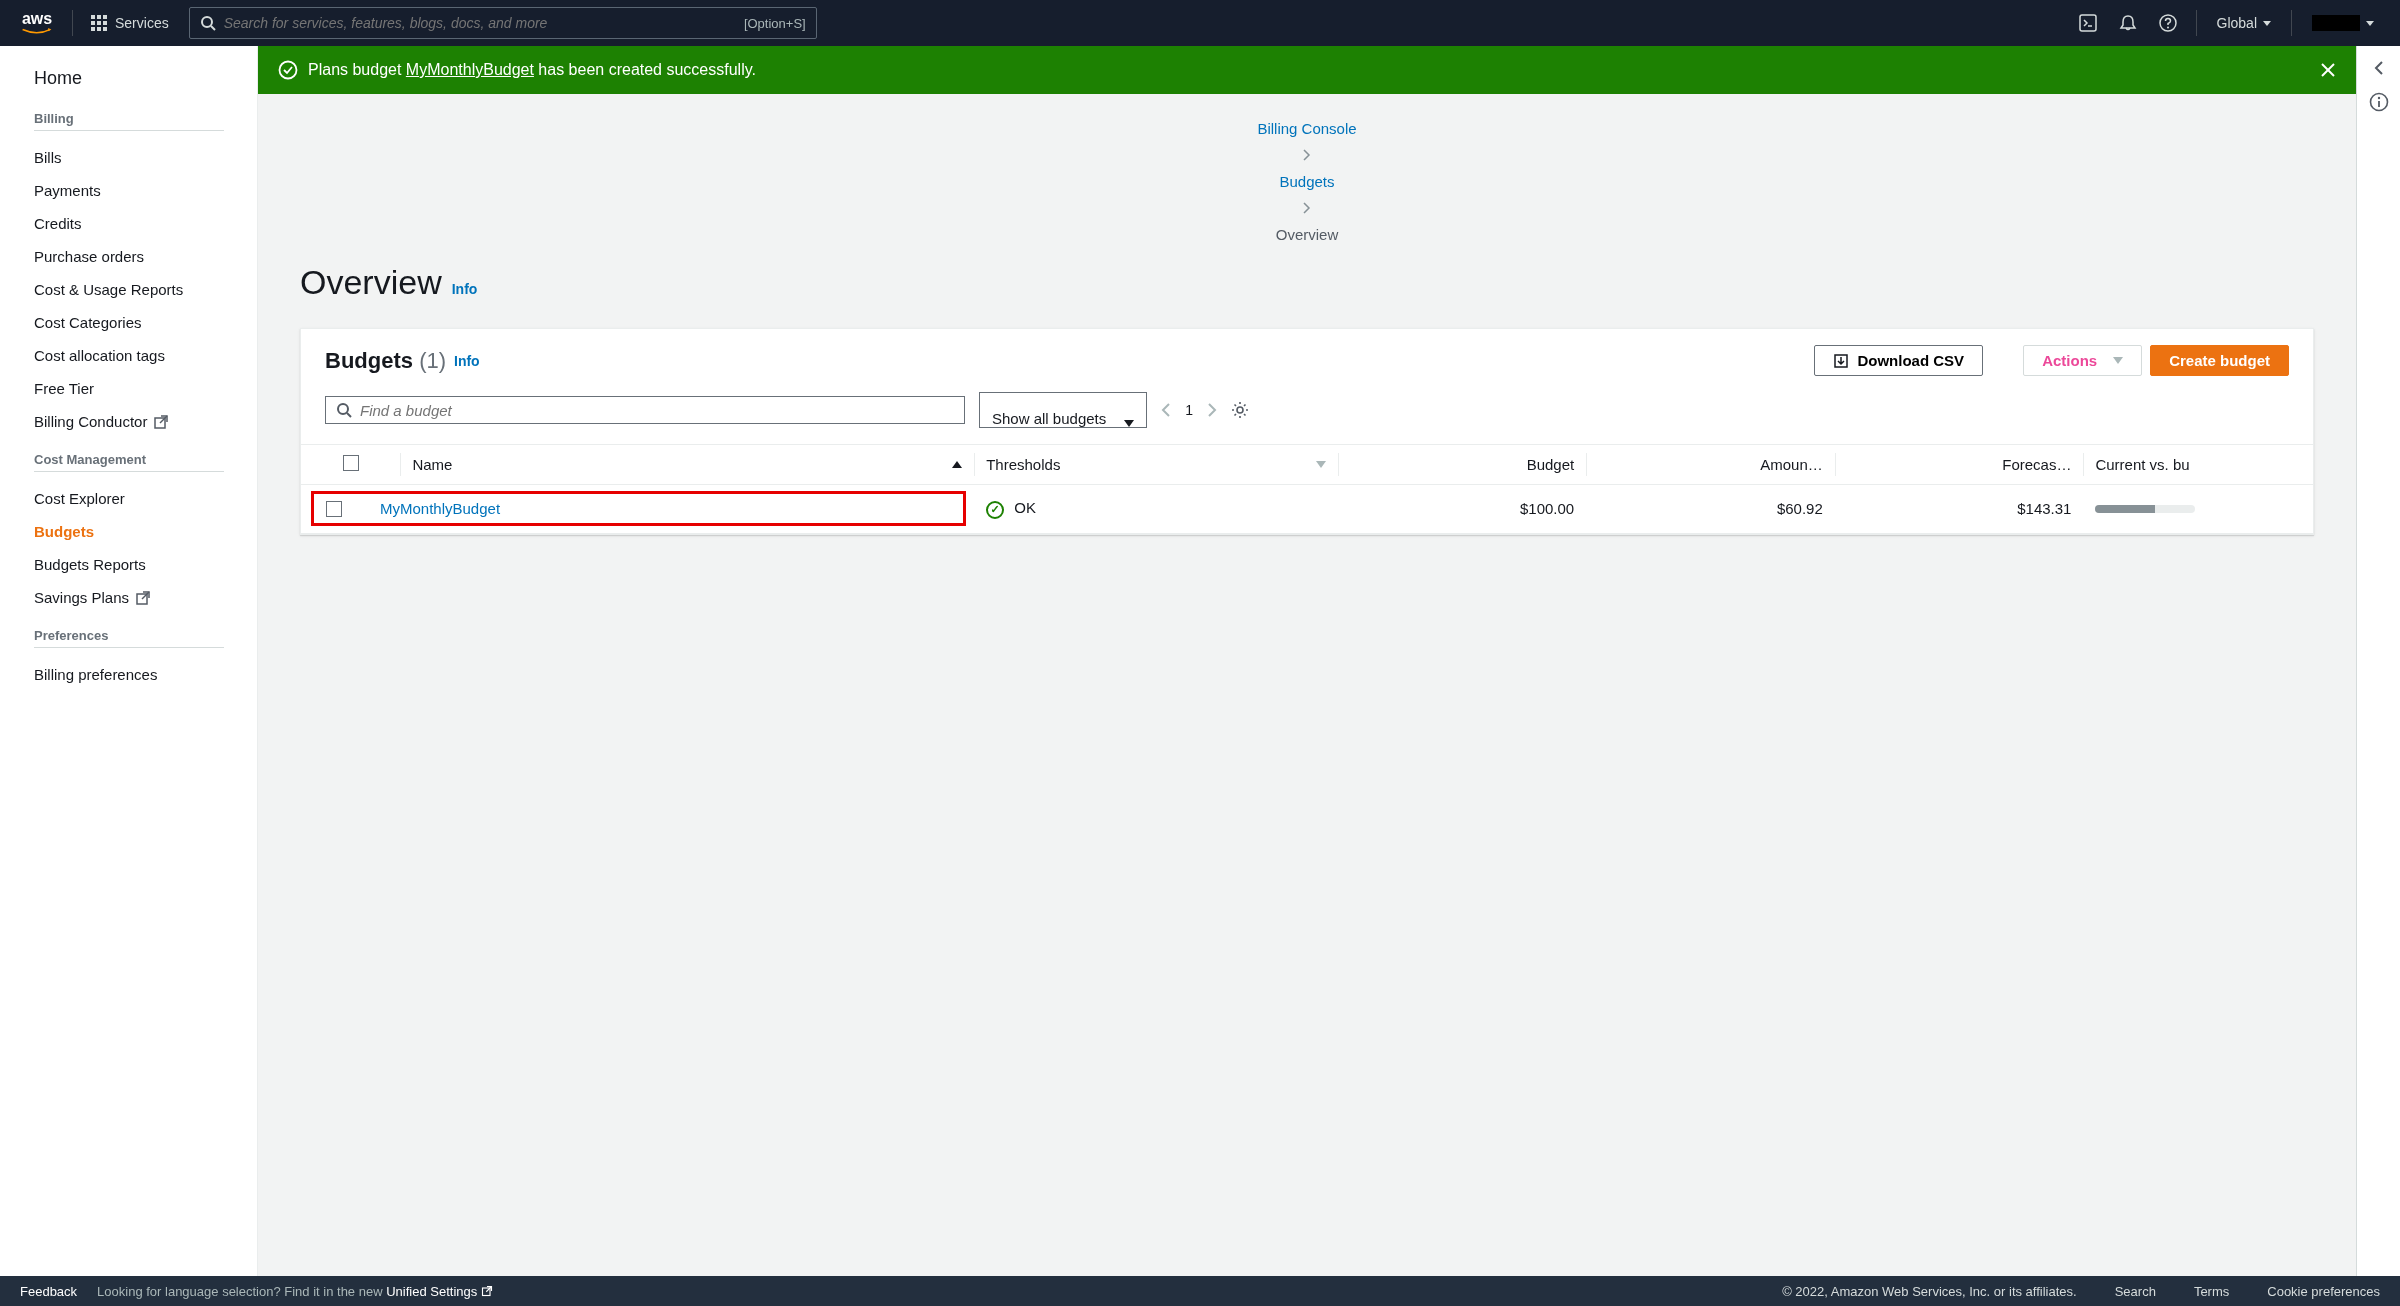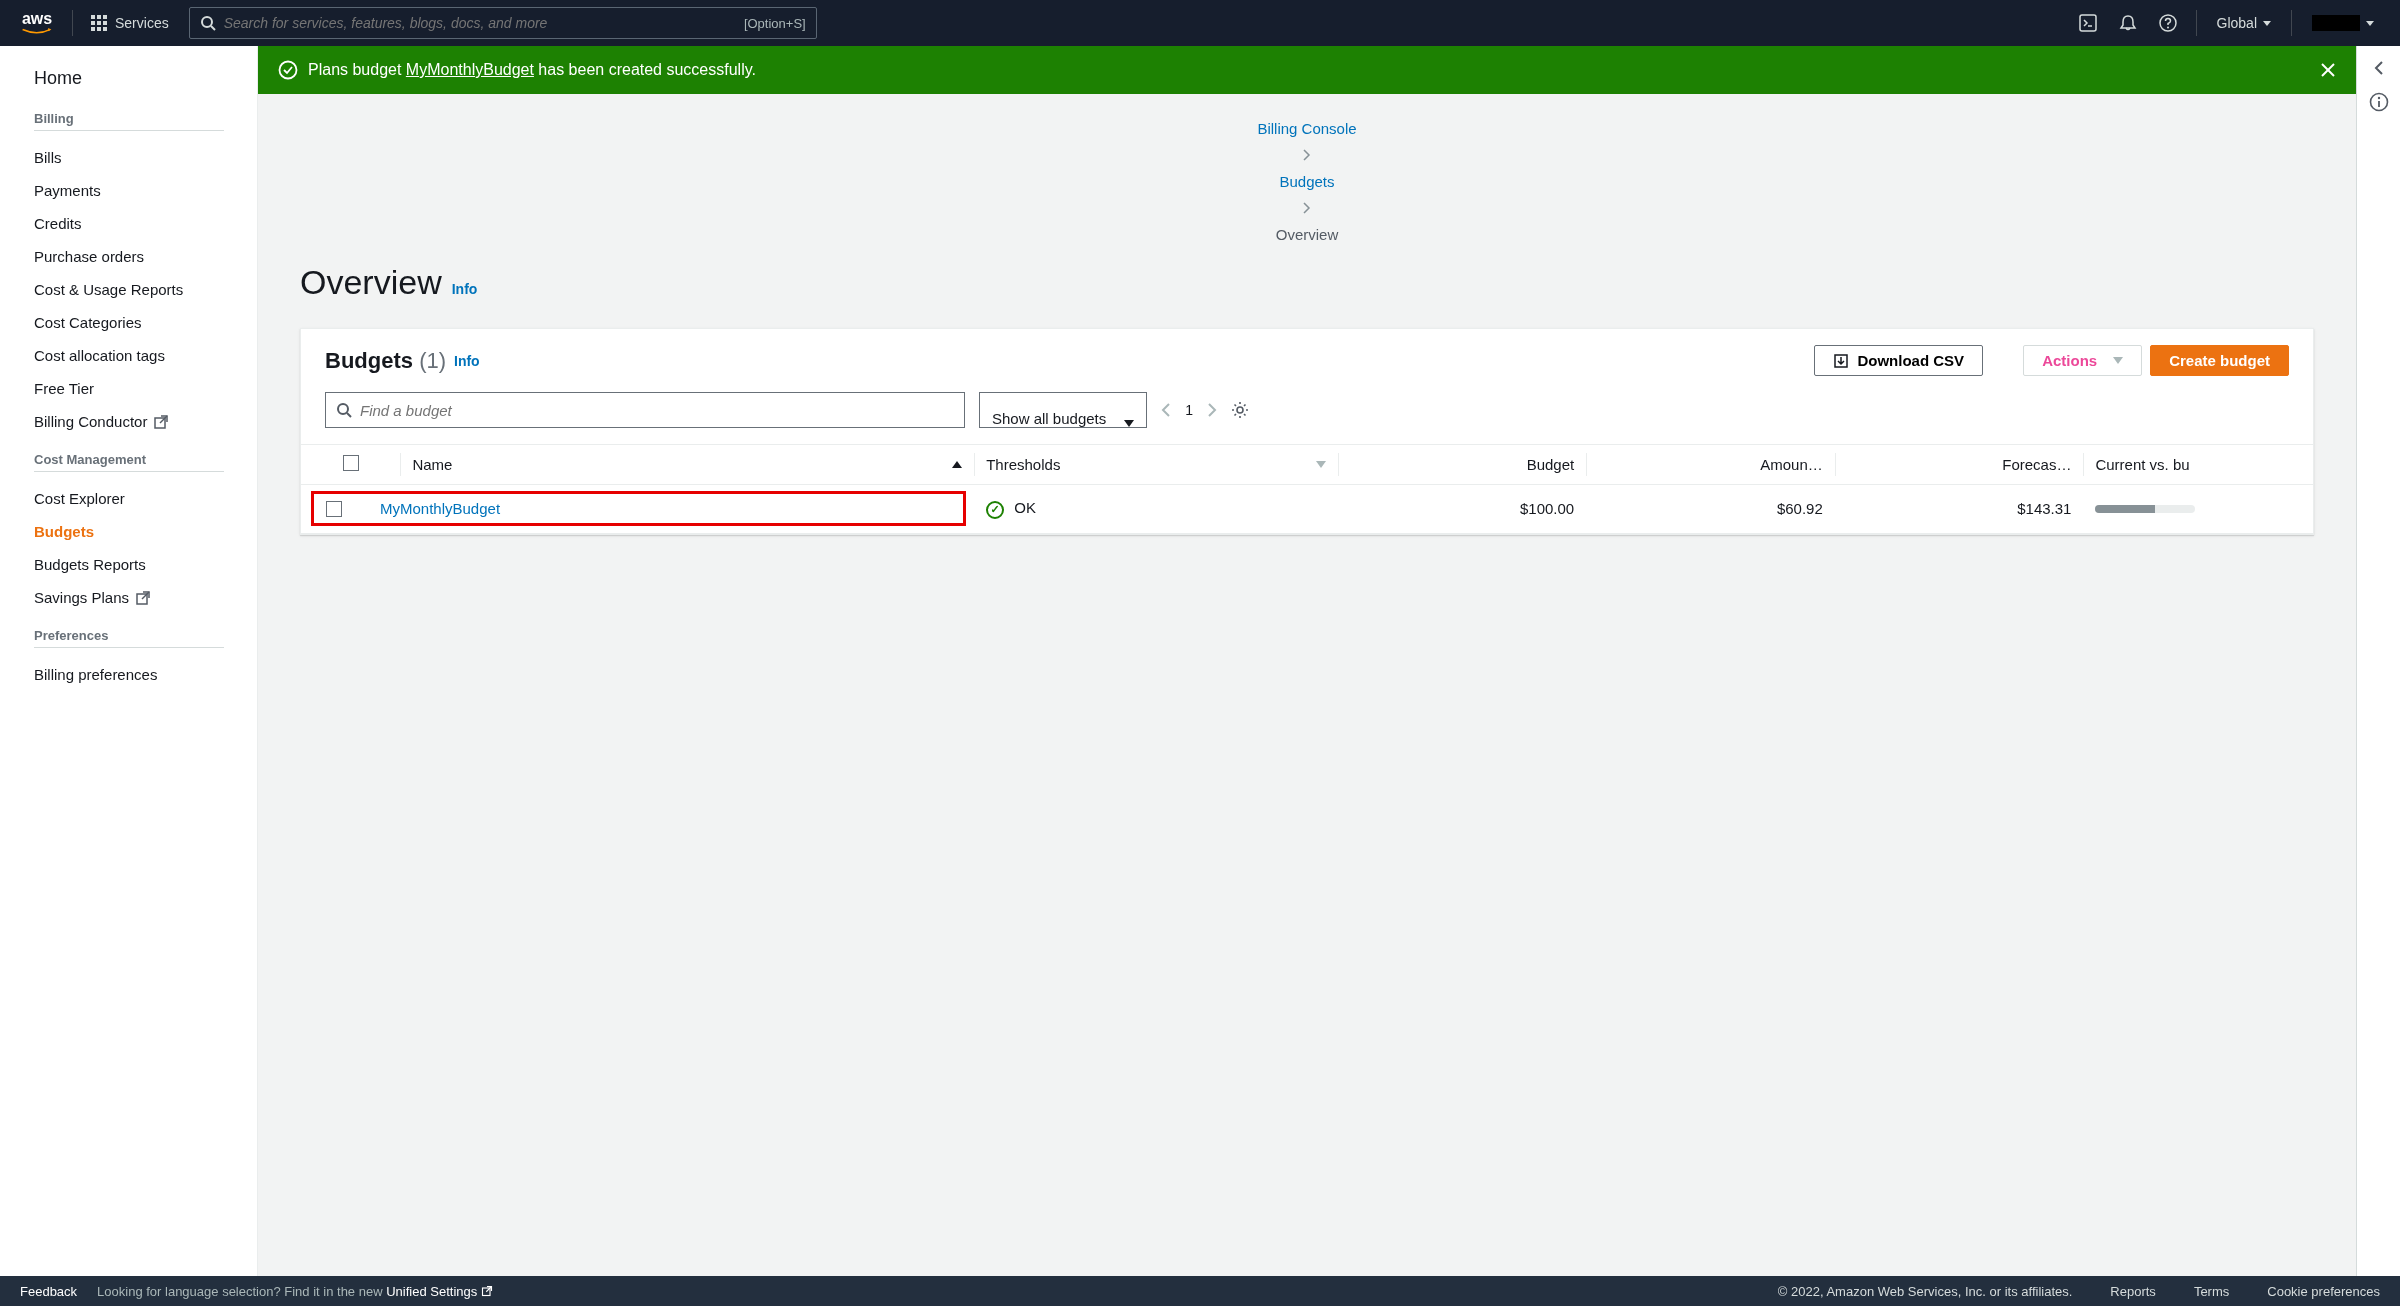--- a/index.html
+++ b/index.html
@@ -195,21 +195,21 @@
   .btn.disabled { color: #ec4899; border-color: #d5dbdb; cursor: not-allowed; margin-left: 32px; }
   .btn.primary { background: #ec7211; border-color: #ec7211; color: #fff; }
 
   .panel-toolbar {
     padding: 8px 24px 16px 24px;
     display: flex; align-items: center; gap: 14px;
   }
   .find-input-wrap {
     flex: 1;
     border: 1px solid #687078;
-    height: 36px;
+    height: 28px;
     display: flex; align-items: center;
     padding: 0 10px;
     max-width: 640px;
   }
   .find-input-wrap input {
     border: none; outline: none; flex: 1; font-size: 15px;
     font-style: italic; color: #687078; margin-left: 8px;
   }
   .select-wrap {
     border: 1px solid #687078; height: 36px;
@@ -626,17 +626,17 @@
       <svg width="12" height="12" viewBox="0 0 16 16" style="display:inline;vertical-align:-1px">
         <rect x="2" y="4" width="10" height="10" stroke="#fff" stroke-width="1.5" fill="none"></rect>
         <path d="M8 2 L14 2 L14 8" stroke="#fff" stroke-width="1.5" fill="none"></path>
         <line x1="14" y1="2" x2="7" y2="9" stroke="#fff" stroke-width="1.5"></line>
       </svg>
     </a>
   </span>
   <div class="footer-spacer"></div>
   <div class="legal">
     <span>© 2022, Amazon Web Services, Inc. or its affiliates.</span>
-    <span>Reports</span>
+    <span>Search</span>
     <span>Terms</span>
     <span>Cookie preferences</span>
   </div>
 </div>
 
 </body></html>

